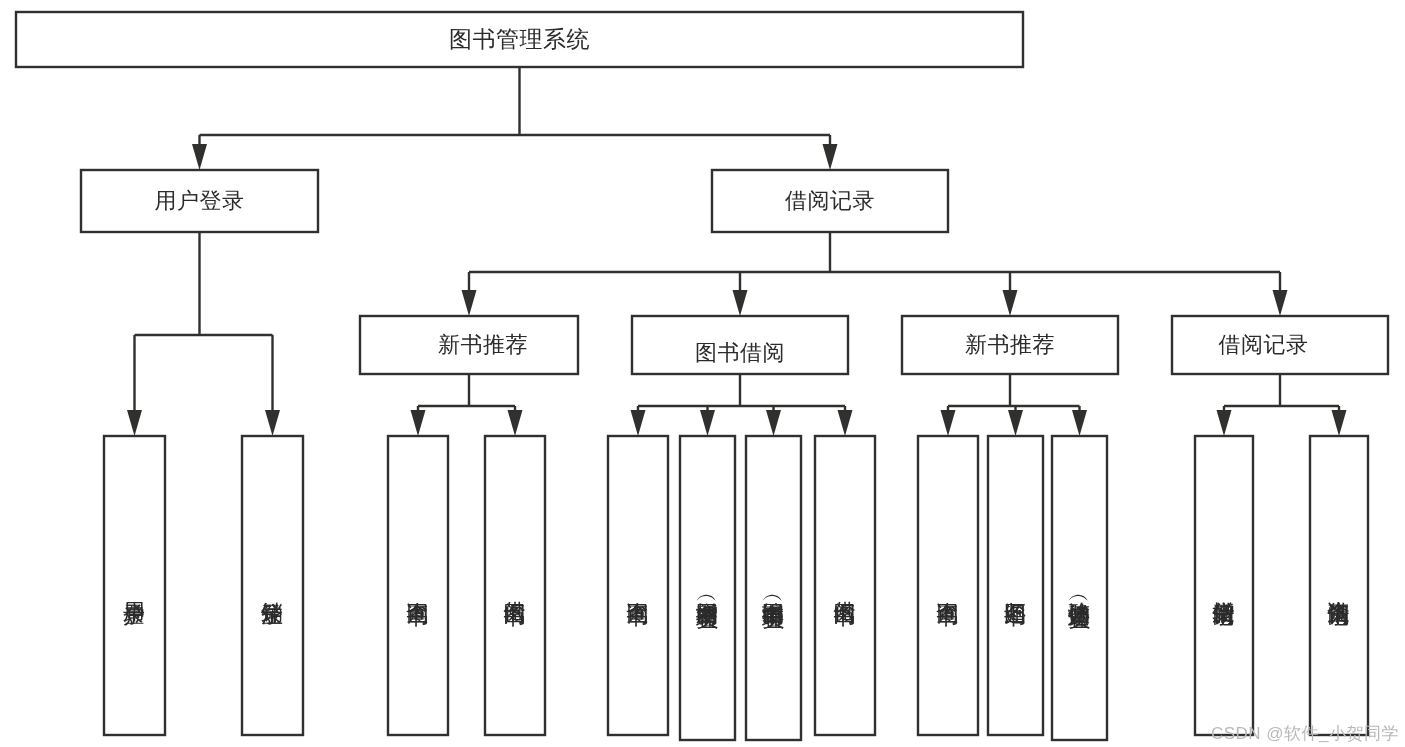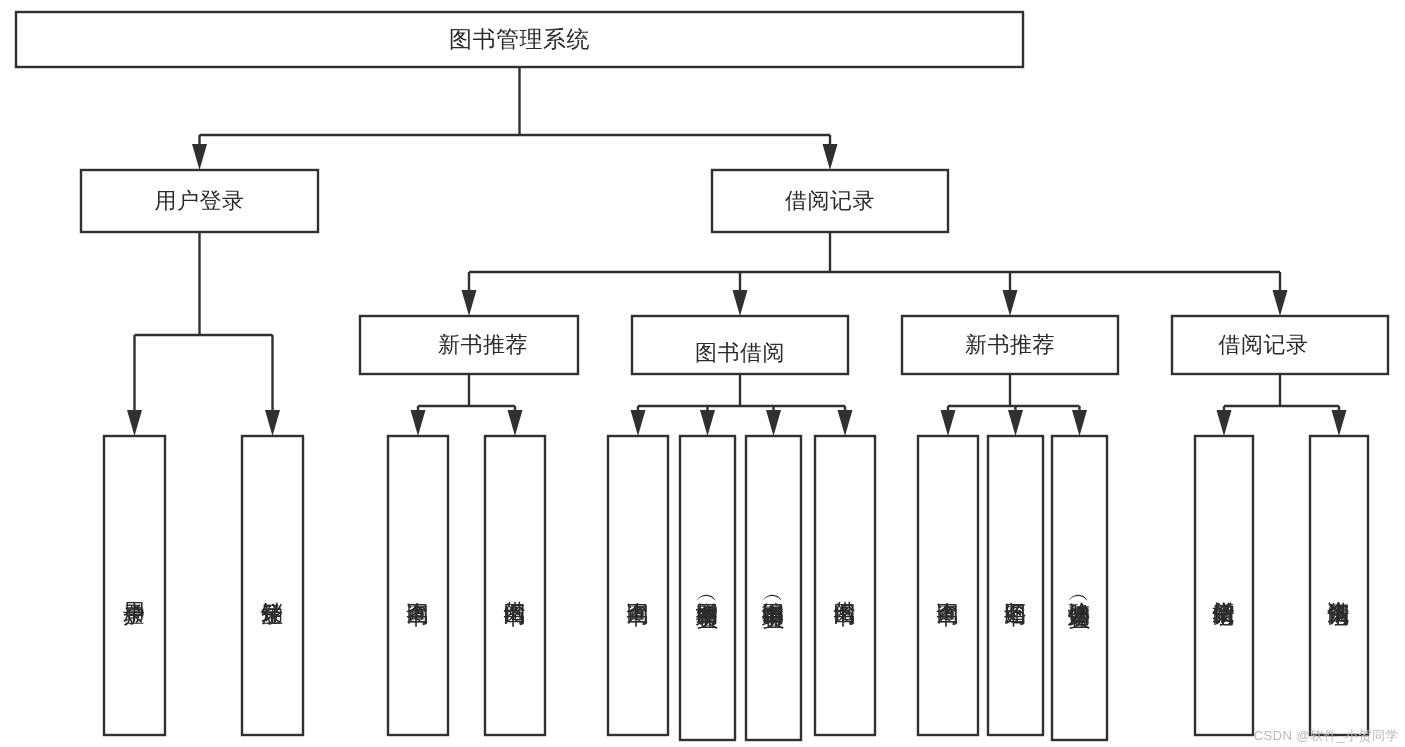--- a/index.html
+++ b/index.html
@@ -63,21 +63,21 @@
     letter-spacing: 1px;
     white-space: nowrap;
   }
   .node-label.root {
     font-size: 23px;
   }
   .watermark {
     position: absolute;
     right: 6px;
     bottom: 2px;
-    font-size: 13px;
+    font-size: 17px;
     color: #b9b9b9;
     font-family: "Liberation Sans", "DejaVu Sans", sans-serif;
     letter-spacing: 0.5px;
     white-space: nowrap;
   }
 </style>
 </head>
 <body>
 
 <div id="diagram-root">

